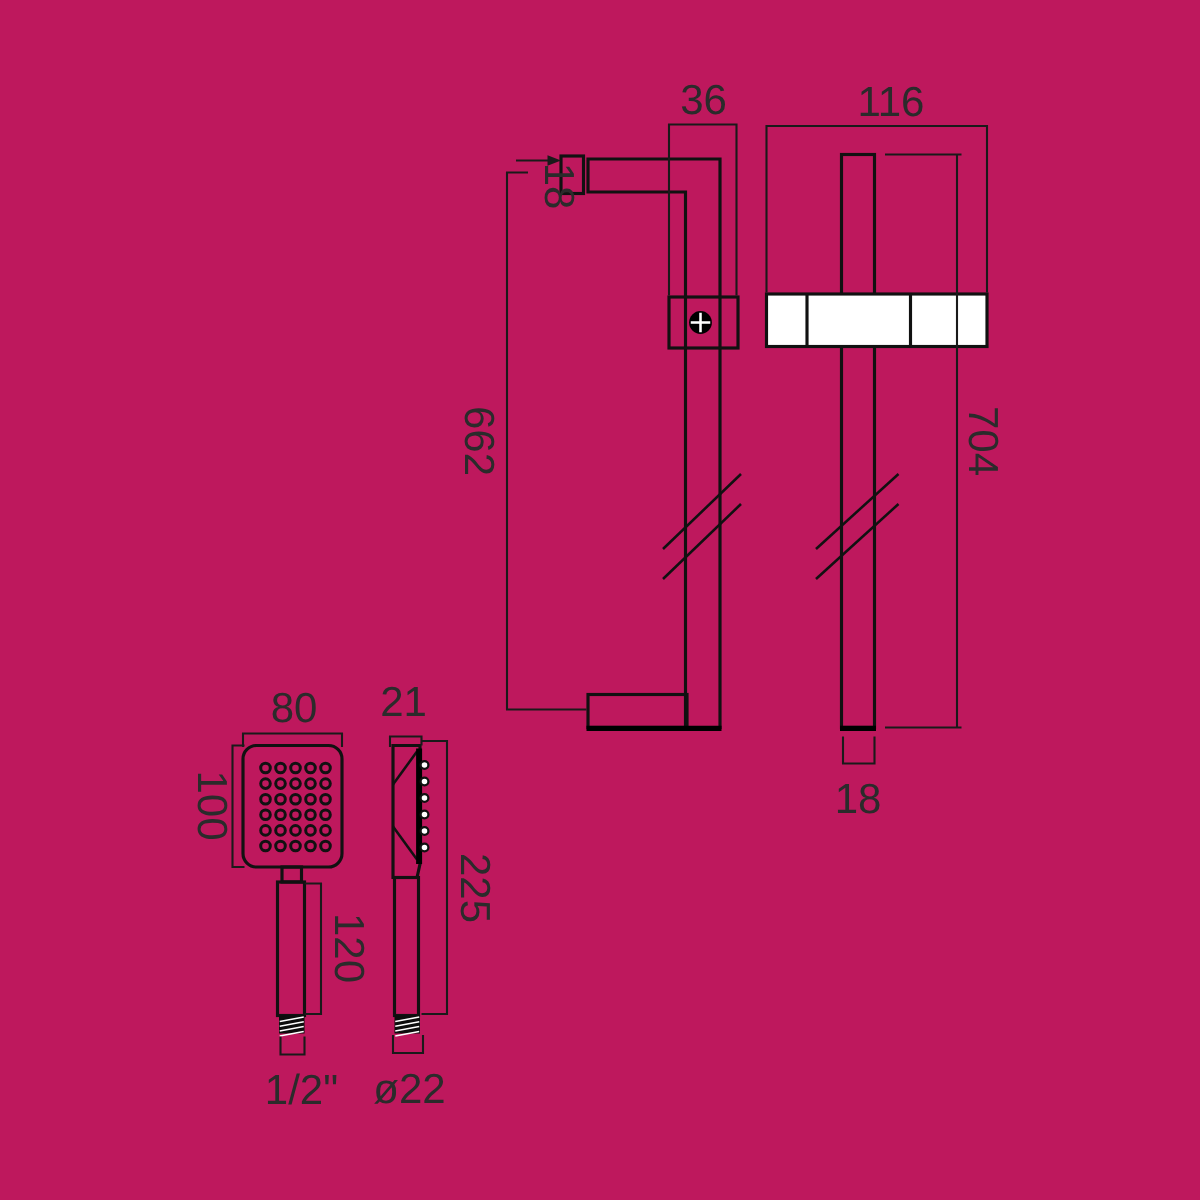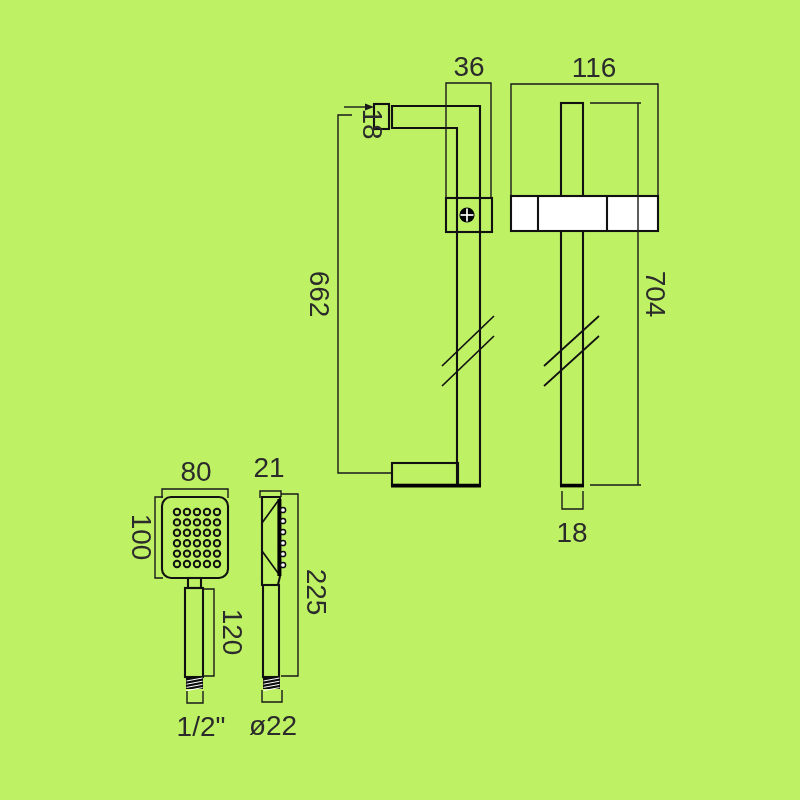--- a/index.html
+++ b/index.html
@@ -1,19 +1,19 @@
 <!DOCTYPE html>
 <html><head>
 <meta charset="utf-8">
 <style>
   html,body{margin:0;padding:0;background:#ffffff;}
   .canvas{
     position:relative;
     width:800px;height:800px;
-    background:#bef264;
+    background:#be185d;
     font-family:"Liberation Sans", sans-serif;
   }
   svg{position:absolute;top:0;left:0;}
   text{
     fill:#2b2b2b;
     font-family:"Liberation Sans", sans-serif;
     font-size:28px;
     font-weight:400;
   }
   .dim-line{stroke:#1a1a1a;stroke-width:1.4;fill:none;}

